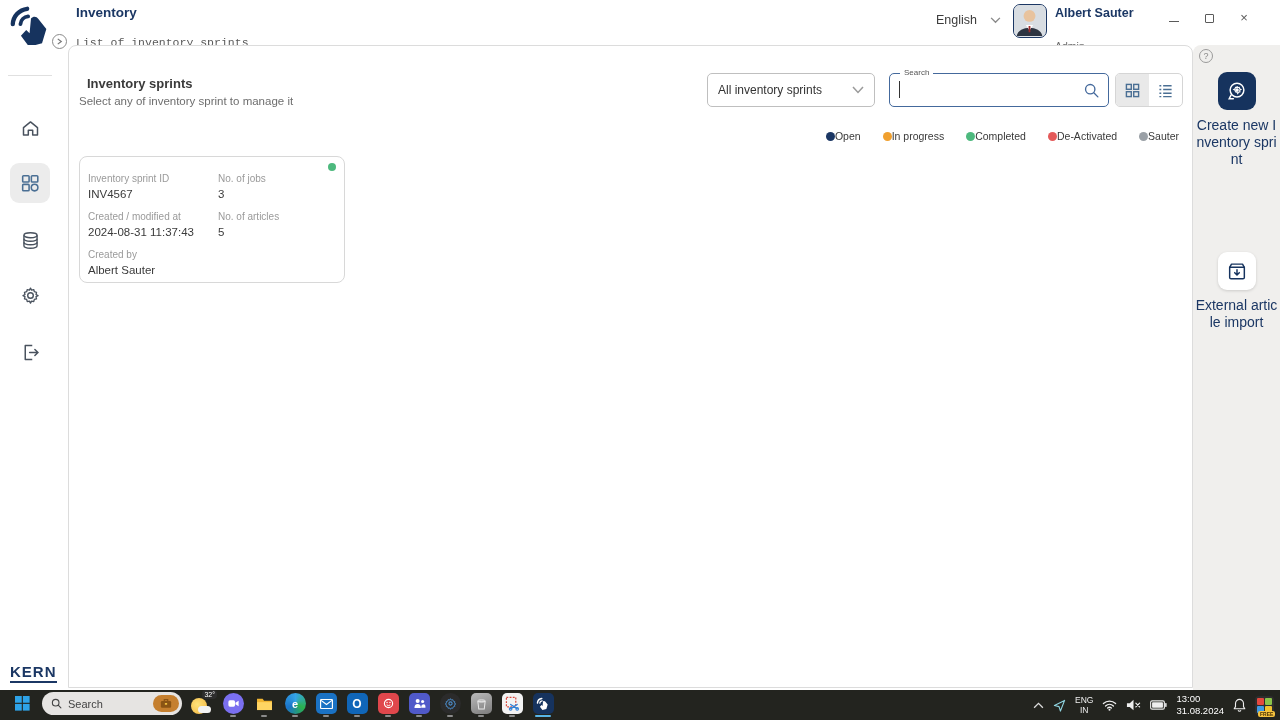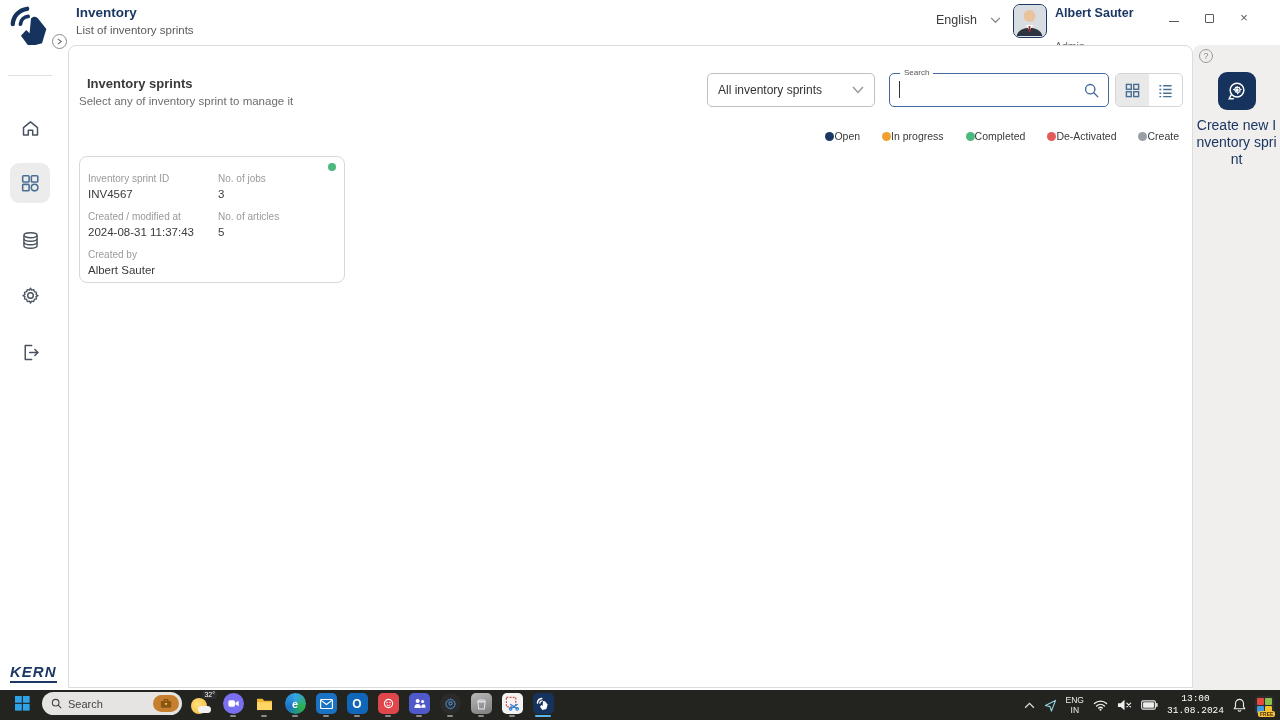--- a/index.html
+++ b/index.html
@@ -7,40 +7,40 @@
               font-family:"Liberation Sans", sans-serif; }
   .app { position:relative; width:1280px; height:690px; background:#ffffff; }
 
   
   .app-header { position:absolute; left:0; top:0; width:1280px; height:45px; background:#fff; }
   .logo { position:absolute; left:8px; top:4px; width:46px; height:46px; }
   .collapse-btn { position:absolute; left:52px; top:34px; width:15px; height:15px; border:1px solid #8a8a8a;
                   border-radius:50%; background:#fff; display:flex; align-items:center; justify-content:center; cursor:pointer; z-index:5;}
   .title-block { position:absolute; left:76px; top:5px; }
   .title-block h1 { font-size:13.5px; font-weight:bold; color:#1b3764; }
-  .title-block p { font-size:11.5px; color:#5a5a5a; margin-top:4px; }
+  .title-block p { font-size:11.5px; color:#5a5a5a; margin-top:16px;font-family:Liberation Mono, monospace; }
   .lang { position:absolute; left:936px; top:13px; display:flex; align-items:center; gap:13px; cursor:pointer; }
   .lang span { font-size:12.5px; color:#3c3c3c; }
   .user { position:absolute; left:1013px; top:4px; display:flex; gap:8px; }
   .avatar { width:34px; height:34px; border:1.5px solid #1b3764; border-radius:7px; overflow:hidden; background:#dfe3e8; }
   .user-meta div:first-child { font-size:12.5px; font-weight:bold; color:#1b3764; margin-top:2px; }
   .user-meta div:last-child  { font-size:10.5px; color:#6a6a6a; margin-top:20px; }
   .win-controls { position:absolute; left:1168px; top:12px; display:flex; gap:23px; }
   .win-btn { width:12px; height:12px; display:flex; align-items:center; justify-content:center; color:#5a5a5a; cursor:pointer; }
   .wb-min { border-bottom:1.5px solid #5a5a5a; height:8px; width:10px; }
   .wb-max { border:1.2px solid #5a5a5a; width:9px; height:9px; border-radius:1px; }
   .wb-close { font-size:13px; line-height:12px; }
 
   
   .sidebar { position:absolute; left:0; top:45px; width:60px; height:645px; background:#fff; }
   .sidebar-divider { position:absolute; left:8px; top:30px; width:44px; height:1px; background:#e0e0e0; }
   .side-item { position:absolute; left:10px; width:40px; height:40px; border-radius:9px;
                display:flex; align-items:center; justify-content:center; cursor:pointer; }
   .side-item.active { background:#ececec; }
-  .brand { position:absolute; left:10px; top:618px; font-size:15px; font-weight:bold; font-style:italic;
+  .brand { position:absolute; left:10px; top:618px; font-size:15px; font-weight:bold; 
            color:#1b3764; letter-spacing:1px; border-bottom:2.5px solid #1b3764; padding-bottom:1px; }
 
   
   .main { position:absolute; left:68px; top:45px; width:1125px; height:643px; background:#fff;
           border:1px solid #dcdcdc; border-radius:8px 8px 0 0; }
   .main-head { position:absolute; left:10px; top:30px; }
   .main-head h2 { font-size:13px; font-weight:bold; color:#3a3a3a;padding-left:8px; }
   .main-head p { font-size:11.5px; color:#6e6e6e; margin-top:4px; }
 
   .filter { position:absolute; left:638px; top:27px; width:168px; height:34px; border:1px solid #bfbfbf;
@@ -96,21 +96,21 @@
   .search-pill span { flex:1; font-size:11px; color:#444; }
   .briefcase { width:26px; height:17px; background:#c57f2e; border-radius:9px; display:flex; align-items:center; justify-content:center; }
   .weather { position:relative; width:24px; height:22px; cursor:pointer; }
   .sun { position:absolute; left:1px; bottom:1px; width:16px; height:16px; border-radius:50%;
          background:radial-gradient(circle at 40% 40%, #ffe27a, #f4b63f); }
   .cloudlet { position:absolute; left:8px; bottom:2px; width:13px; height:7px; background:#f2f2f2; border-radius:6px; }
   .temp-badge { position:absolute; right:-3px; top:-3px; background:#2d2d2d; color:#fff; font-size:7px;
                 padding:1px 2px; border-radius:4px; }
   .tray { margin-left:auto; display:flex; align-items:center; gap:9px; padding-right:6px; }
   .lang-ind { font-size:8.5px; color:#eee; text-align:center; line-height:1.2; cursor:pointer; }
-  .clock { font-size:9.5px; color:#fff; text-align:center; line-height:1.25; cursor:pointer;font-family:Liberation Mono, monospace; }
+  .clock { font-size:9.5px; color:#fff; text-align:left; line-height:1.25; cursor:pointer; }
   .free-app { position:relative; width:19px; height:19px; background:#2e2e2e; border-radius:4px;
               display:grid; grid-template-columns:7px 7px; grid-template-rows:7px 7px; gap:1px; place-content:center; cursor:pointer;}
   .free-app i { border-radius:1px; }
   .free-badge { position:absolute; left:3px; bottom:-2px; background:#f4c23f; color:#4a3000; font-size:5px;
                 font-weight:bold; padding:0 2px; border-radius:2px; }
 </style>
 </head>
 <body>
 
 <div class="app">
@@ -254,21 +254,21 @@
       <div class="legend-item">
         <div class="legend-dot" style="background: rgb(77, 185, 126);"></div>
         <span>Completed</span>
       </div>
       <div class="legend-item">
         <div class="legend-dot" style="background: rgb(228, 90, 90);"></div>
         <span>De-Activated</span>
       </div>
       <div class="legend-item">
         <div class="legend-dot" style="background: rgb(154, 160, 166);"></div>
-        <span>Create</span>
+        <span>Sauter</span>
       </div>
     </div>
 
     <div class="sprint-card">
       <div class="status-dot" style="background: rgb(77, 185, 126);"></div>
       <div class="field">
         <div class="lab">Inventory sprint ID</div>
         <div class="val">INV4567</div>
       </div>
       <div class="field">
@@ -301,20 +301,30 @@
           <circle cx="12" cy="11" r="7.5" fill="none" stroke="#fff" stroke-width="1.6"></circle>
           <path d="M5.5 16.5 L3.5 20.5 H8" fill="none" stroke="#fff" stroke-width="1.6" stroke-linecap="round"></path>
           <circle cx="12" cy="11" r="2" fill="#fff"></circle>
           <path d="M12 6.8 l.8 1.5 1.7-.4 .4 1.7 1.5 .8 -1.5 .8 .4 1.7 -1.7 .4 -.8 1.5 -.8-1.5 -1.7-.4 -.4-1.7 -1.5-.8 1.5-.8 .4-1.7 1.7 .4 z" fill="none" stroke="#fff" stroke-width="1.1"></path>
         </svg>
       </div>
       <div class="rp-label">Create new Inventory sprint</div>
     </div>
 
 
+    <div class="rp-action" style="top:207px">
+      <div class="rp-btn light">
+        <svg width="22" height="22" viewBox="0 0 24 24">
+          <path d="M4 8 h16 v11 a1.5 1.5 0 0 1 -1.5 1.5 h-13 a1.5 1.5 0 0 1 -1.5 -1.5 z" fill="none" stroke="#16335e" stroke-width="1.6" stroke-linejoin="round"></path>
+          <path d="M4 8 L6 4.5 H18 L20 8" fill="none" stroke="#16335e" stroke-width="1.6" stroke-linejoin="round"></path>
+          <path d="M12 10.5 V16 M9.5 13.8 L12 16.3 L14.5 13.8" fill="none" stroke="#16335e" stroke-width="1.6" stroke-linecap="round"></path>
+        </svg>
+      </div>
+      <div class="rp-label">External article import</div>
+    </div>
   </div>
 
   <div class="taskbar" style="position:absolute; top:690px;">
     <div class="tb-left">
       <div class="tb-item">
         <div class="tb-ic">
           <svg width="15" height="15" viewBox="0 0 16 16">
             <rect x="0" y="0" width="7.2" height="7.2" fill="#2ea3e8"></rect>
               <rect x="8.4" y="0" width="7.2" height="7.2" fill="#2ea3e8"></rect>
             <rect x="0" y="8.4" width="7.2" height="7.2" fill="#2ea3e8"></rect>

